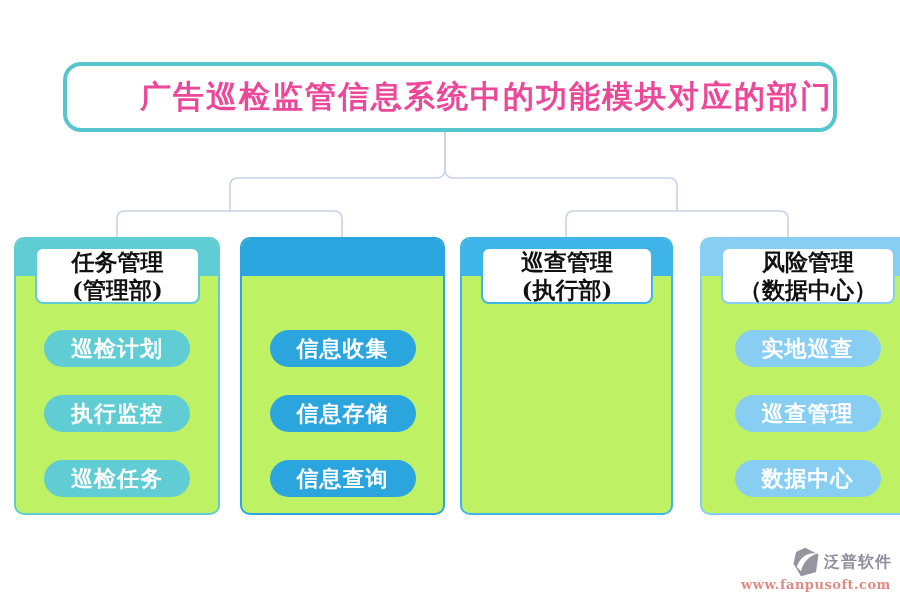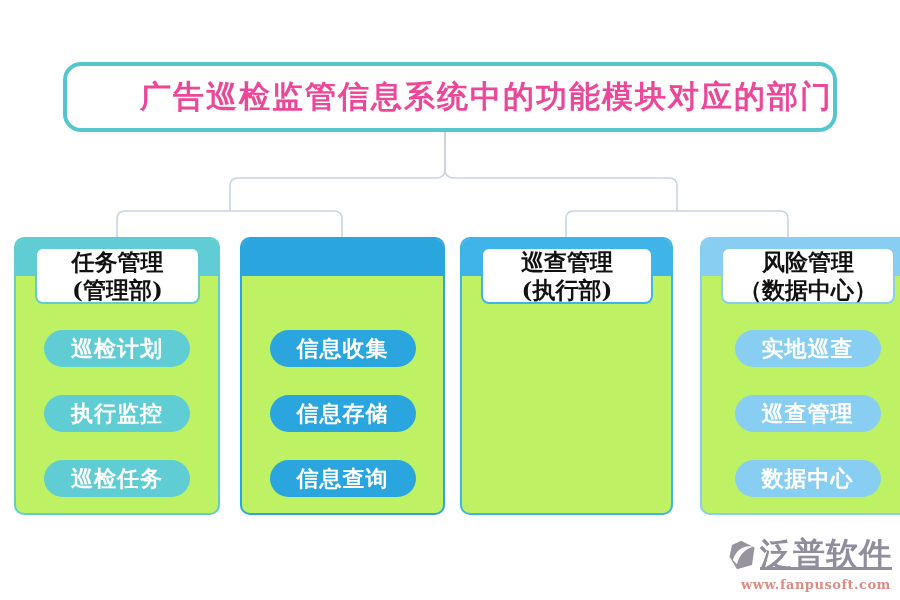--- a/index.html
+++ b/index.html
@@ -102,24 +102,23 @@
     width: 152px;
     z-index: 2;
     text-align: center;
   }
   .logo-row {
     display: flex; align-items: center; justify-content: flex-end;
     gap: 3px;
   }
   .logo-icon { width: 30px; height: 30px; flex: 0 0 auto; }
   .logo-name {
-    font-size: 32px; font-weight: bold;
+    font-size: 16px; font-weight: bold;
     letter-spacing: 1px;
     white-space: nowrap;
-    text-decoration: underline;
   }
   .logo-url {
     font-size: 13px; font-weight: bold;
     letter-spacing: 0.5px;
     margin-top: 0px;
     white-space: nowrap;
   }
 </style>
 </head>
 <body>

